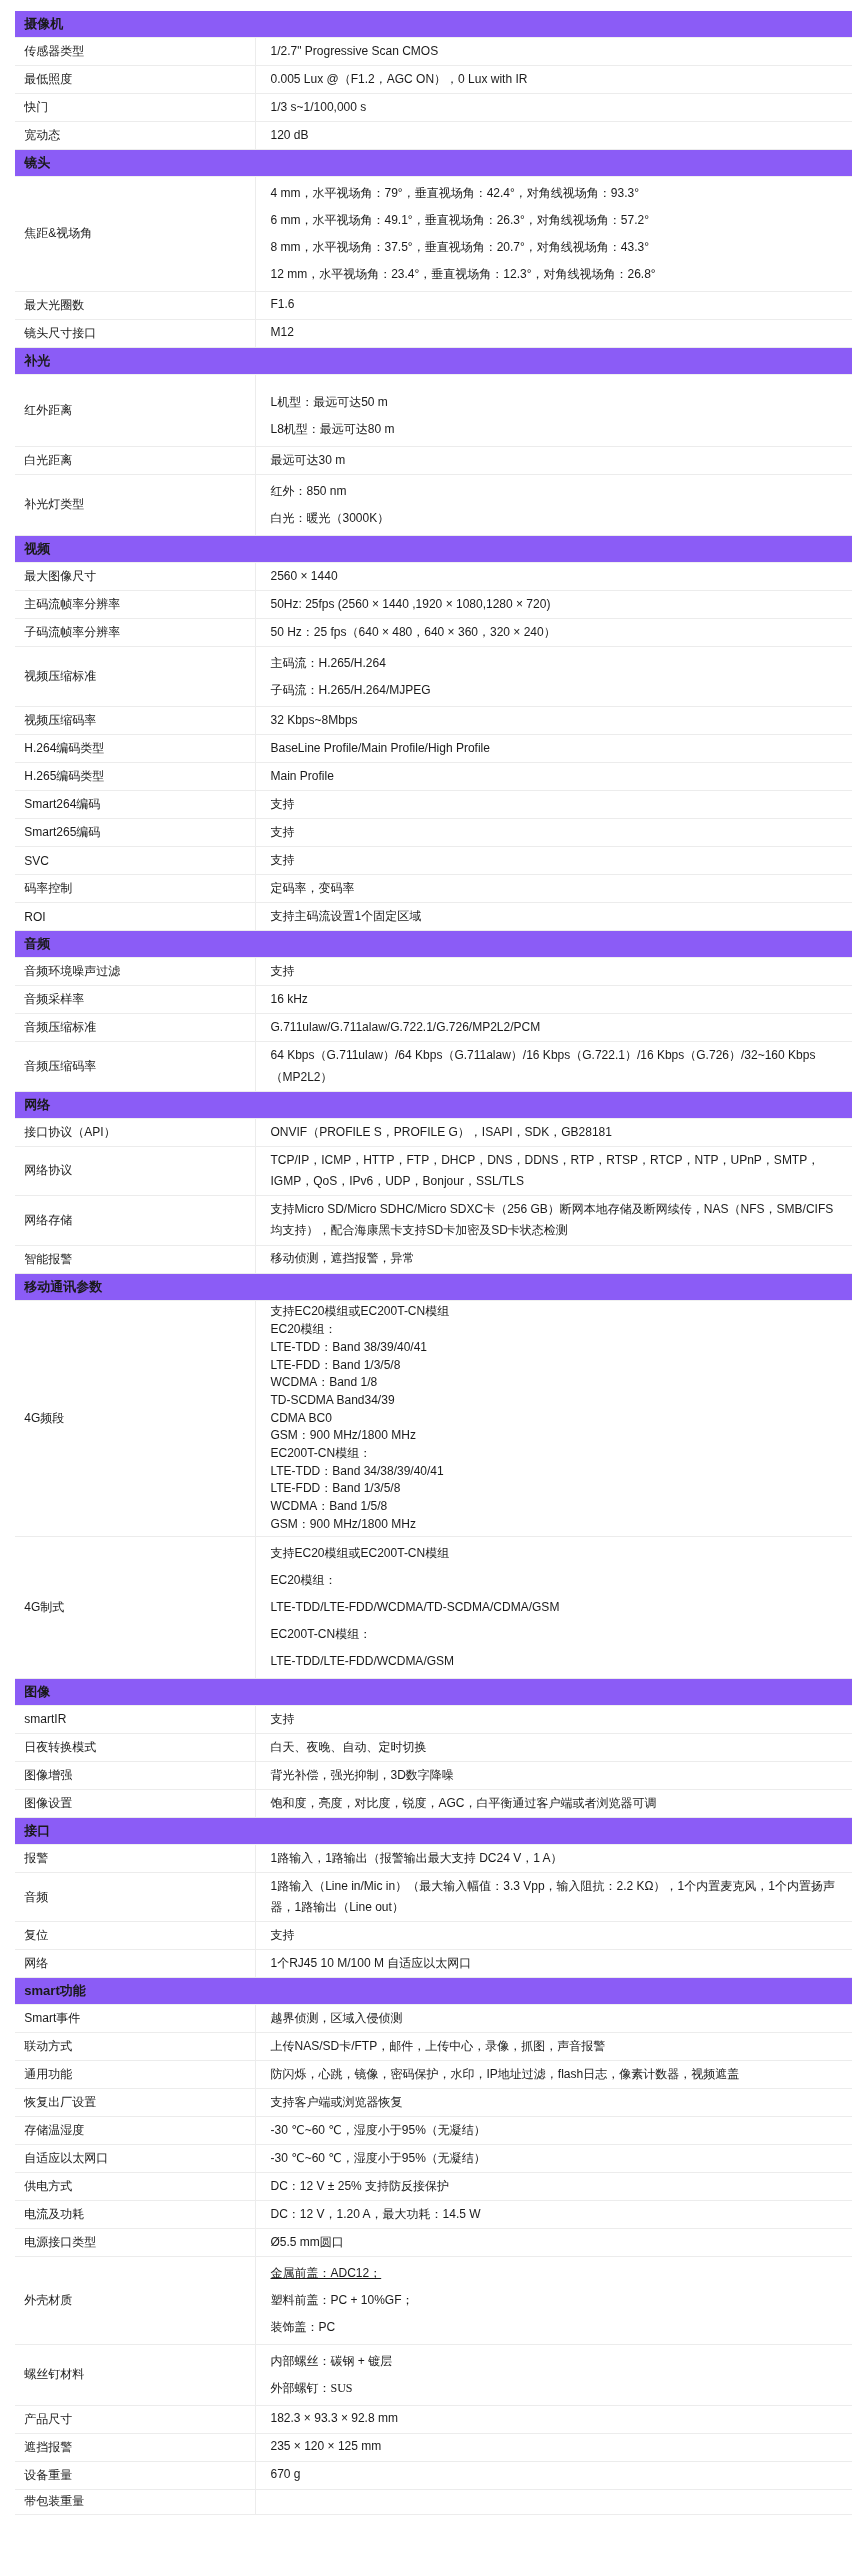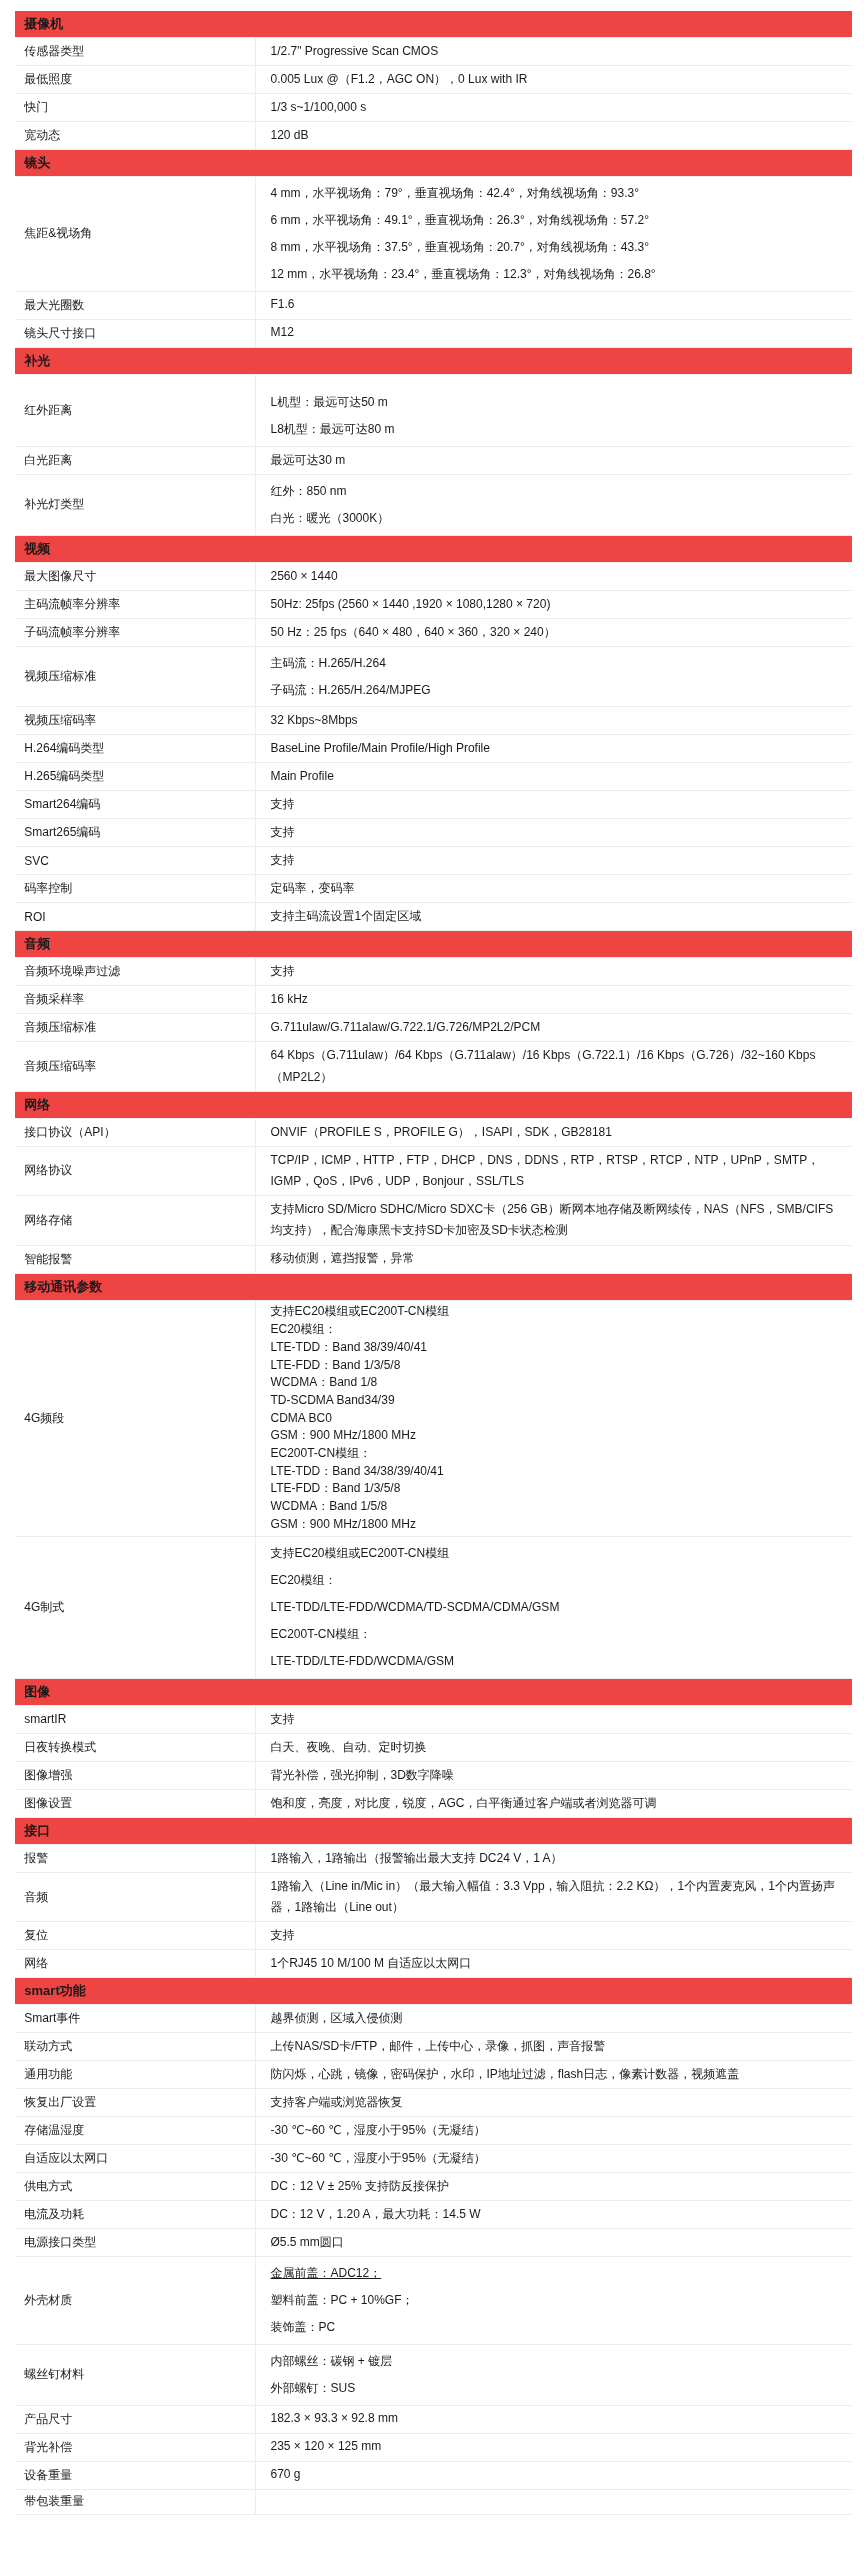--- a/index.html
+++ b/index.html
@@ -2,21 +2,21 @@
 <html style="font-size:15px"><head>
 <meta charset="utf-8">
 <style>
   html, body { margin: 0; padding: 0; background: #ffffff; }
   body { width: 864px; height: 2576px; position: relative; overflow: hidden;
          font-family: "Liberation Sans", "DejaVu Sans", sans-serif; color: #1a1a1a; }
   .sheet { position: absolute; left: 15px; top: 11px; width: 836px; }
   table.spec { width: 836px; border-collapse: collapse; table-layout: fixed; font-size: 12px; }
   table.spec col.k { width: 240px; }
   table.spec col.v { width: 597px; }
-  tr.section td { background: #ef4444; font-weight: bold; font-size: 13px; height: 26px;
+  tr.section td { background: #8b5cf6; font-weight: bold; font-size: 13px; height: 26px;
                   padding: 0 9.3px; border-bottom: 0.9px solid #f0f0f0; }
   tr.row td { border-bottom: 1.9px solid #ececec; vertical-align: middle; padding: 0 9.3px; }
   tr.row td.key { border-right: 0.9px solid #ececec; height: 24px; }
   tr.row td.val { padding: 2.8px 9.3px 2.8px 15px; line-height: 21.4px; }
   .line { display: block; }
   .line.tight { line-height: 17.7px; }
   .val-wrap { line-height: 28px; }
 </style>
 </head>
 <body>
@@ -379,31 +379,31 @@
           <td class="val">
             <span class="line" style="line-height: 27px; text-decoration: underline;">金属前盖：ADC12；</span>
             <span class="line" style="line-height: 27px;">塑料前盖：PC + 10%GF；</span>
             <span class="line" style="line-height: 27px;">装饰盖：PC</span>
           </td>
         </tr>
         <tr class="row">
           <td class="key">螺丝钉材料</td>
           <td class="val">
             <span class="line" style="line-height: 27px;">内部螺丝：碳钢 + 镀层</span>
-            <span class="line" style="line-height: 27px;">外部螺钉：SUS</span>
+            <span class="line" style="line-height: 27px; font-family: Liberation Serif, serif;">外部螺钉：SUS</span>
           </td>
         </tr>
         <tr class="row">
           <td class="key">产品尺寸</td>
           <td class="val">
             <span class="line">182.3 × 93.3 × 92.8 mm</span>
           </td>
         </tr>
         <tr class="row">
-          <td class="key">背光补偿</td>
+          <td class="key">遮挡报警</td>
           <td class="val">
             <span class="line">235 × 120 × 125 mm</span>
           </td>
         </tr>
         <tr class="row">
           <td class="key">设备重量</td>
           <td class="val">
             <span class="line">670 g</span>
           </td>
         </tr>

